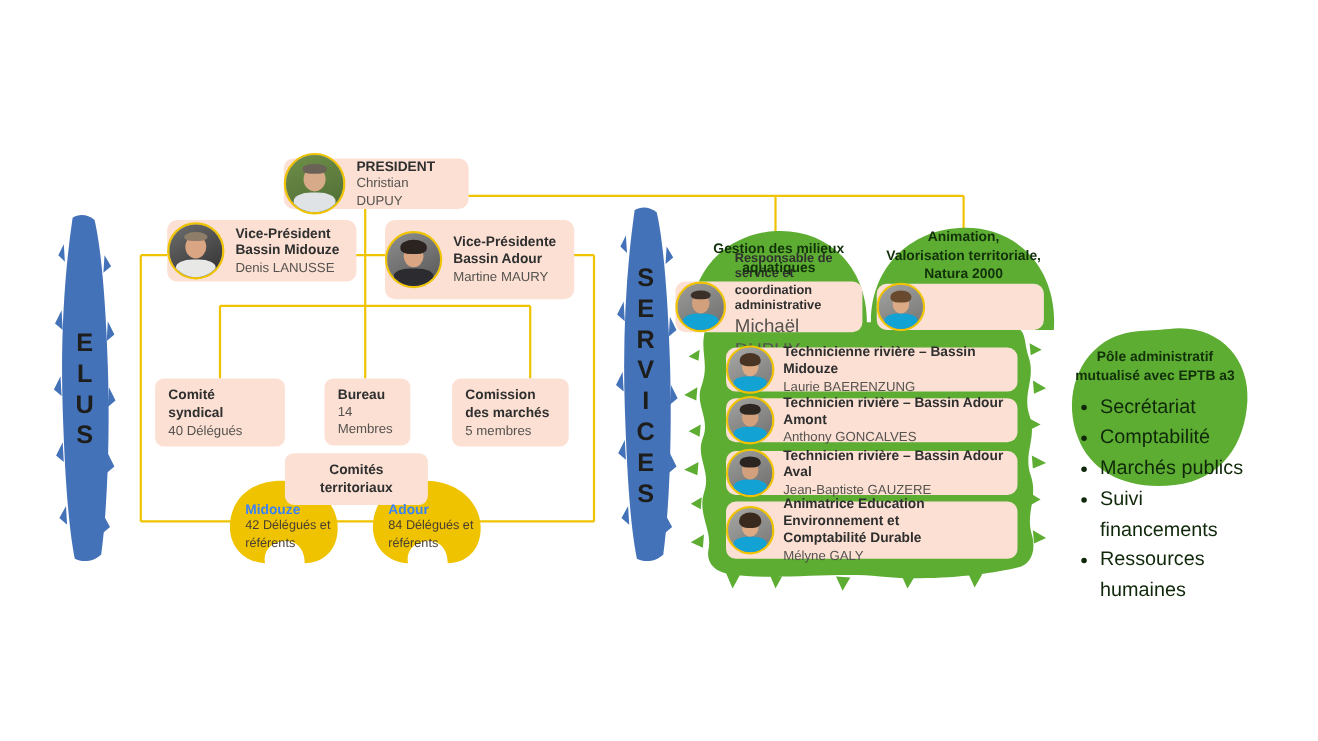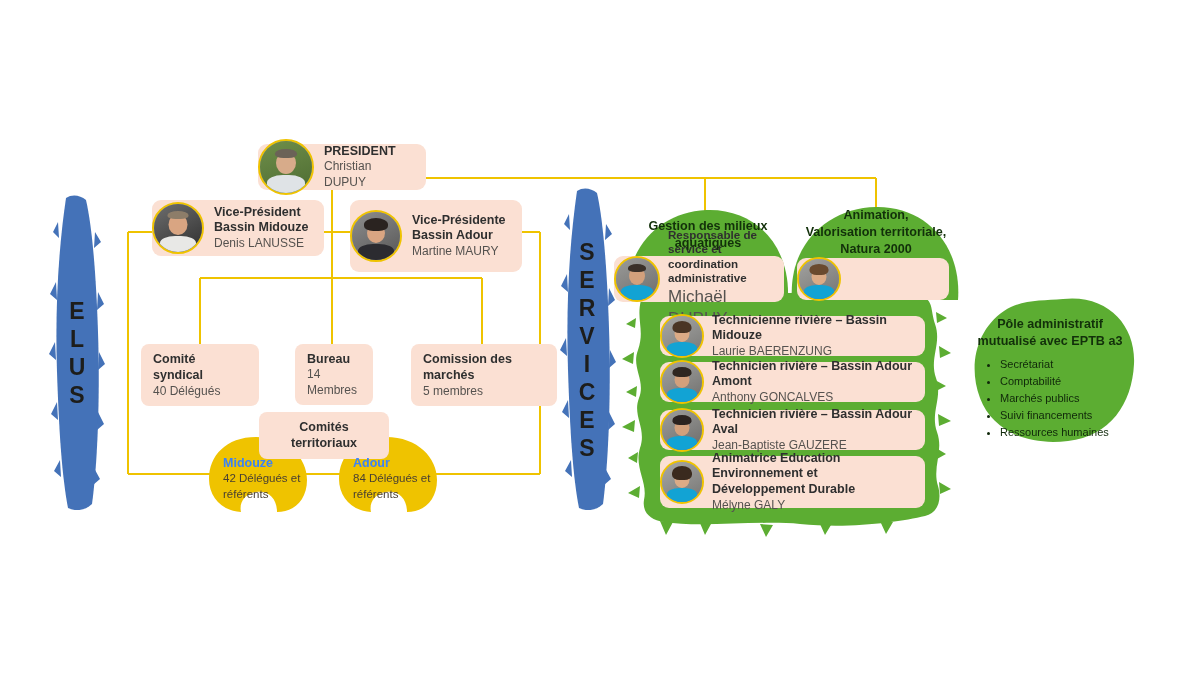--- a/index.html
+++ b/index.html
@@ -52,21 +52,21 @@
   .blob .b2{font-size:11.5px;color:#4a4031;line-height:1.33;}
 
   
   .greentitle{position:absolute;text-align:center;font-weight:bold;
               font-size:12.6px;color:#12300a;line-height:1.34;z-index:3;}
 
   
   .poletitle{position:absolute;text-align:center;font-weight:bold;font-size:12.6px;
              color:#12300a;line-height:1.35;z-index:3;}
   .polelist{position:absolute;z-index:3;margin:0;padding:0 0 0 18px;
-            font-size:11px;color:#10280a;line-height:1.55;}
+            font-size:18px;color:#10280a;line-height:1.55;}
   .polelist li{margin:0;}
 </style>
 </head>
 <body>
 
 <div class="stage">
 
   <svg class="layer-lines" viewBox="0 0 1198 674">
     <g stroke="#EFC300" stroke-width="2" fill="none">
 
@@ -223,21 +223,21 @@
     </div>
 
     <div class="boxlabel" style="left:141px;top:344px;width:118px;">
       <div class="t1">Comité syndical</div>
       <div class="t2">40 Délégués</div>
     </div>
     <div class="boxlabel" style="left:295px;top:344px;width:78px;">
       <div class="t1">Bureau</div>
       <div class="t2">14 Membres</div>
     </div>
-    <div class="boxlabel" style="left:411px;top:344px;width:146px;">
+    <div class="boxlabel" style="left:411px;top:344px;width:106px;">
       <div class="t1">Comission des marchés</div>
       <div class="t2">5 membres</div>
     </div>
 
     <div class="boxlabel" style="left:259px;top:412px;width:130px;text-align:center;">
       <div class="t1">Comités territoriaux</div>
     </div>
 
     <div class="blob" style="left:209px;top:437px;width:100px;height:76px;">
       <div class="blobtxt">
@@ -328,21 +328,21 @@
 
     <div class="card" style="left:660px;top:456px;width:265px;height:52px;">
       <div class="avatar" style="width:40px;height:40px;">
         <div class="bg" style="background:linear-gradient(150deg,#a8a8a6,#757573);"></div>
         <div class="body" style="bottom:0;width:30px;height:14px;background:#12a3d4;"></div>
         <div class="head" style="top:9px;width:15px;height:17px;background:#dcab86;"></div>
         <div class="hair" style="top:4px;width:20px;height:14px;background:#3a2a1e;"></div>
       </div>
       <div class="txt" style="padding:3px 8px;">
         <div class="role">Animatrice Education Environnement et</div>
-        <div class="role">Développement Durable</div>
+        <div class="role">Comptabilité Durable</div>
         <div class="name">Mélyne GALY</div>
       </div>
     </div>
 
     <div class="poletitle" style="left:968px;top:316px;width:164px;">
       <div>Pôle administratif</div>
       <div>mutualisé avec EPTB a3</div>
     </div>
     <ul class="polelist" style="left:982px;top:356px;width:150px;">
       <li>Secrétariat</li>

